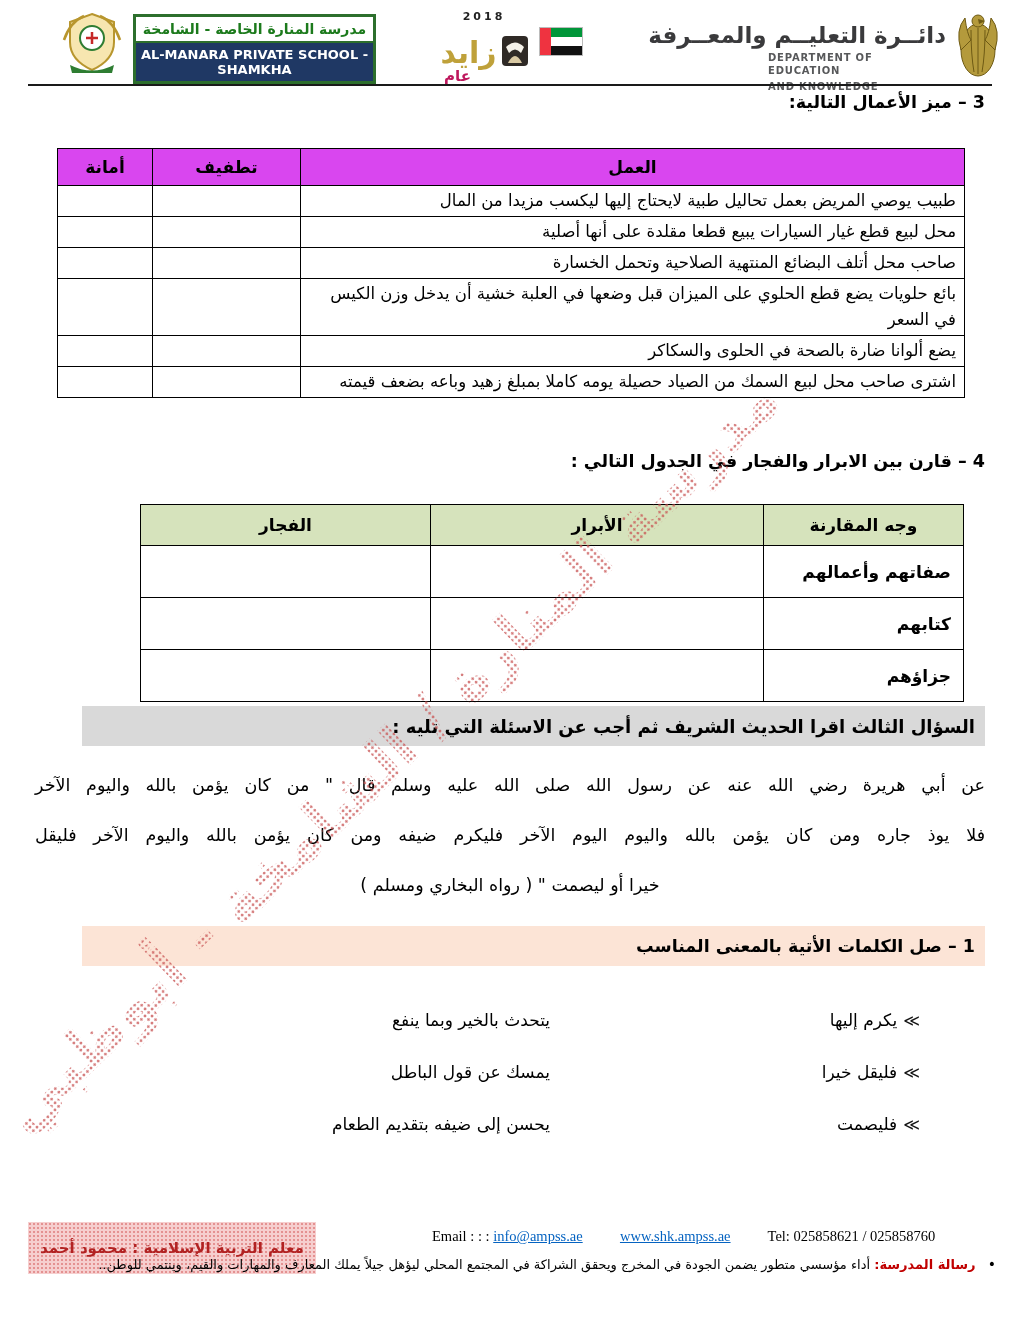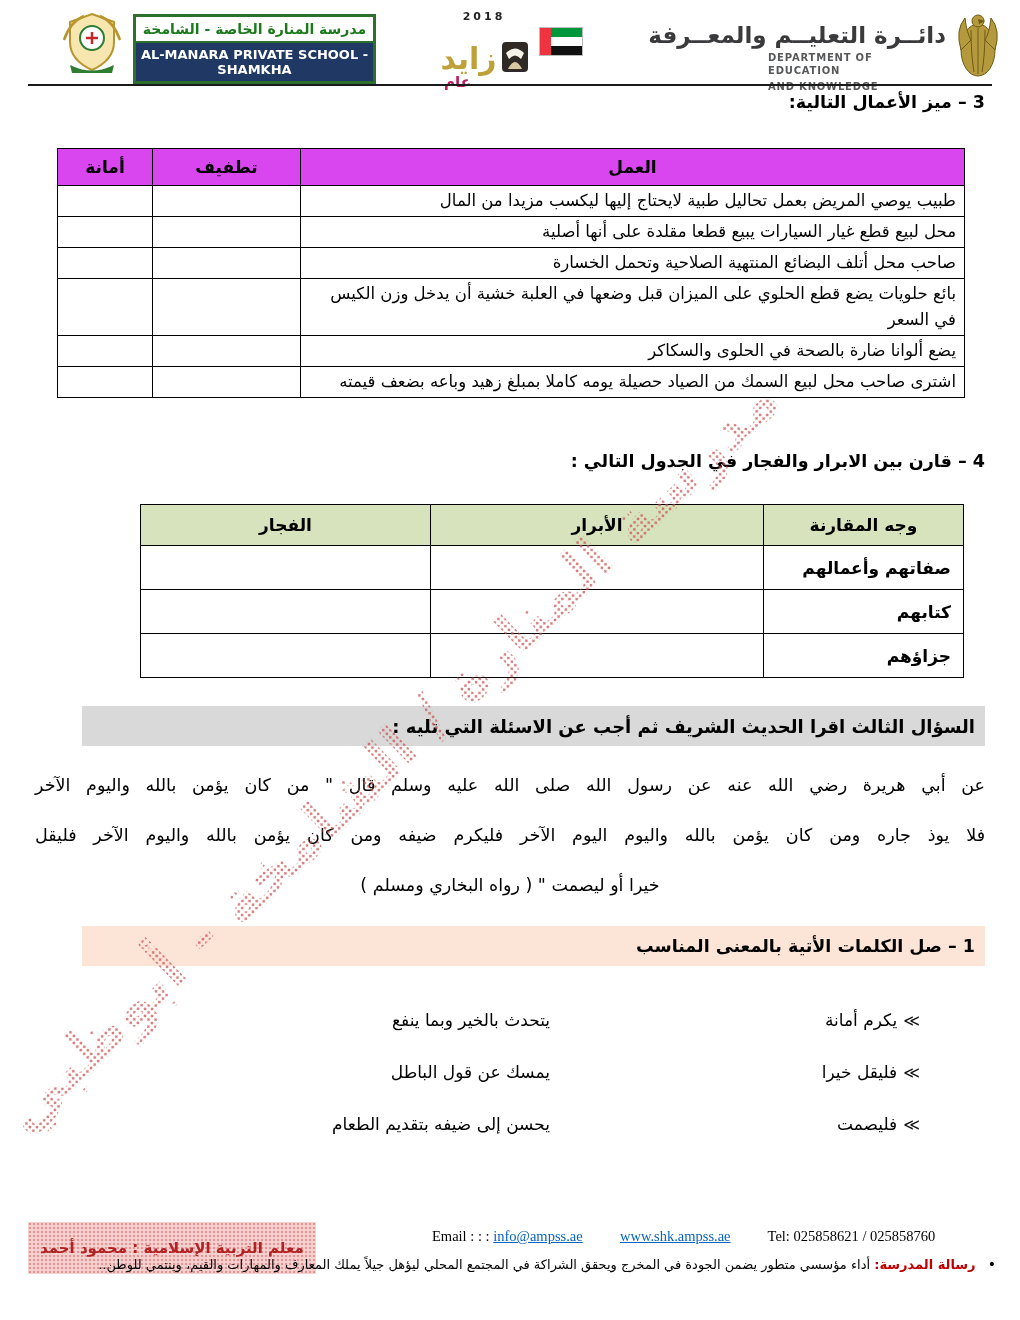--- a/index.html
+++ b/index.html
@@ -12,21 +12,21 @@
   
   .hdr { position:absolute; top:6px; left:0; right:0; height:76px; }
   .emblem { position:absolute; left:60px; top:4px; }
   .banner { position:absolute; left:133px; top:8px; width:243px; border:3px solid #2d6f2d; }
   .banner-ar { background:#fff; color:#1c7a1c; font-weight:bold; font-size:14px;
                text-align:center; padding:4px 0; direction:rtl; border-bottom:2px solid #2d6f2d; }
   .banner-en { background:#1f3864; color:#fff; font-weight:bold; font-size:13px;
                text-align:center; padding:4px 1px; }
   .zayed { position:absolute; left:428px; top:4px; width:112px; text-align:center; }
   .zayed-year { font-size:11px; font-weight:bold; letter-spacing:3px; color:#222; }
-  .zayed-row { display:flex; align-items:center; justify-content:center; gap:5px; margin-top:19px; }
+  .zayed-row { display:flex; align-items:center; justify-content:center; gap:5px; margin-top:13px; }
   .zayed-script { color:#bfa13a; font-size:30px; font-weight:bold; line-height:30px; }
   .zayed-word { color:#be185d; font-size:15px; font-weight:bold; text-align:left; padding-left:16px; margin-top:-3px; }
   .portrait { display:inline-block; }
   .flag { position:absolute; left:540px; top:22px; width:42px; height:27px; display:flex; outline:1px solid #bbb; }
   .flag .red { width:11px; background:#ef3340; }
   .flag .stripes { flex:1; display:flex; flex-direction:column; }
   .flag .g { flex:1; background:#009639; } .flag .w { flex:1; background:#fff; } .flag .b { flex:1; background:#111; }
   .dept { position:absolute; left:768px; top:16px; width:178px; }
   .dept-ar { direction:rtl; text-align:right; font-weight:bold; font-size:23px; color:#3a3a3c; white-space:nowrap; }
   .dept-en { font-size:10px; font-weight:bold; letter-spacing:.8px; color:#57585a; line-height:13px; margin-top:3px; }
@@ -39,21 +39,21 @@
 
   
   table { border-collapse:collapse; table-layout:fixed; }
   th, td { border:1px solid #000; }
   .t1 { position:absolute; top:148px; left:57px; width:907px; direction:rtl; }
   .t1 th { background:#d946ef; font-size:17px; font-weight:bold; padding:8px 4px; text-align:center; }
   .t1 td { height:30px; }
   .t1 td.work { font-size:16.5px; padding:2px 8px; line-height:26px; text-align:right; }
   .t2 { position:absolute; top:504px; left:140px; width:823px; direction:rtl; }
   .t2 th { background:#d6e3bc; font-size:17px; font-weight:bold; padding:10px 4px; text-align:center; }
-  .t2 td { height:44px; }
+  .t2 td { height:52px; }
   .t2 td.rowlabel { font-size:17px; font-weight:bold; text-align:right; padding:4px 12px; }
 
   
   .band { position:absolute; left:82px; width:903px; height:40px; display:flex; align-items:center;
           direction:rtl; font-weight:bold; padding:0 10px; }
   .band-gray { top:706px; background:#d9d9d9; font-size:18px; }
   .band-peach { top:926px; background:#fce4d6; font-size:17.5px; }
 
   
   .hadith { position:absolute; top:760px; right:35px; left:35px; direction:rtl; font-size:17.5px; }
@@ -257,21 +257,21 @@
   <div class="hadith">
     <div class="hl">عن أبي هريرة رضي الله عنه عن رسول الله صلى الله عليه وسلم قال " من كان يؤمن بالله واليوم الآخر</div>
     <div class="hl">فلا يوذ جاره ومن كان يؤمن بالله واليوم اليوم الآخر فليكرم ضيفه ومن كان يؤمن بالله واليوم الآخر فليقل</div>
     <div class="hl center">خيرا أو ليصمت "  (  رواه البخاري ومسلم )</div>
   </div>
 
   <div class="band band-peach">1 – صل الكلمات الأتية بالمعنى المناسب</div>
 
   <div class="match-words">
     <div class="mw">
-      <span class="chev">≫</span><span>يكرم أمانة</span>
+      <span class="chev">≫</span><span>يكرم إليها</span>
     </div>
     <div class="mw">
       <span class="chev">≫</span><span>فليقل خيرا</span>
     </div>
     <div class="mw">
       <span class="chev">≫</span><span>فليصمت</span>
     </div>
   </div>
 
   <div class="match-meanings">

